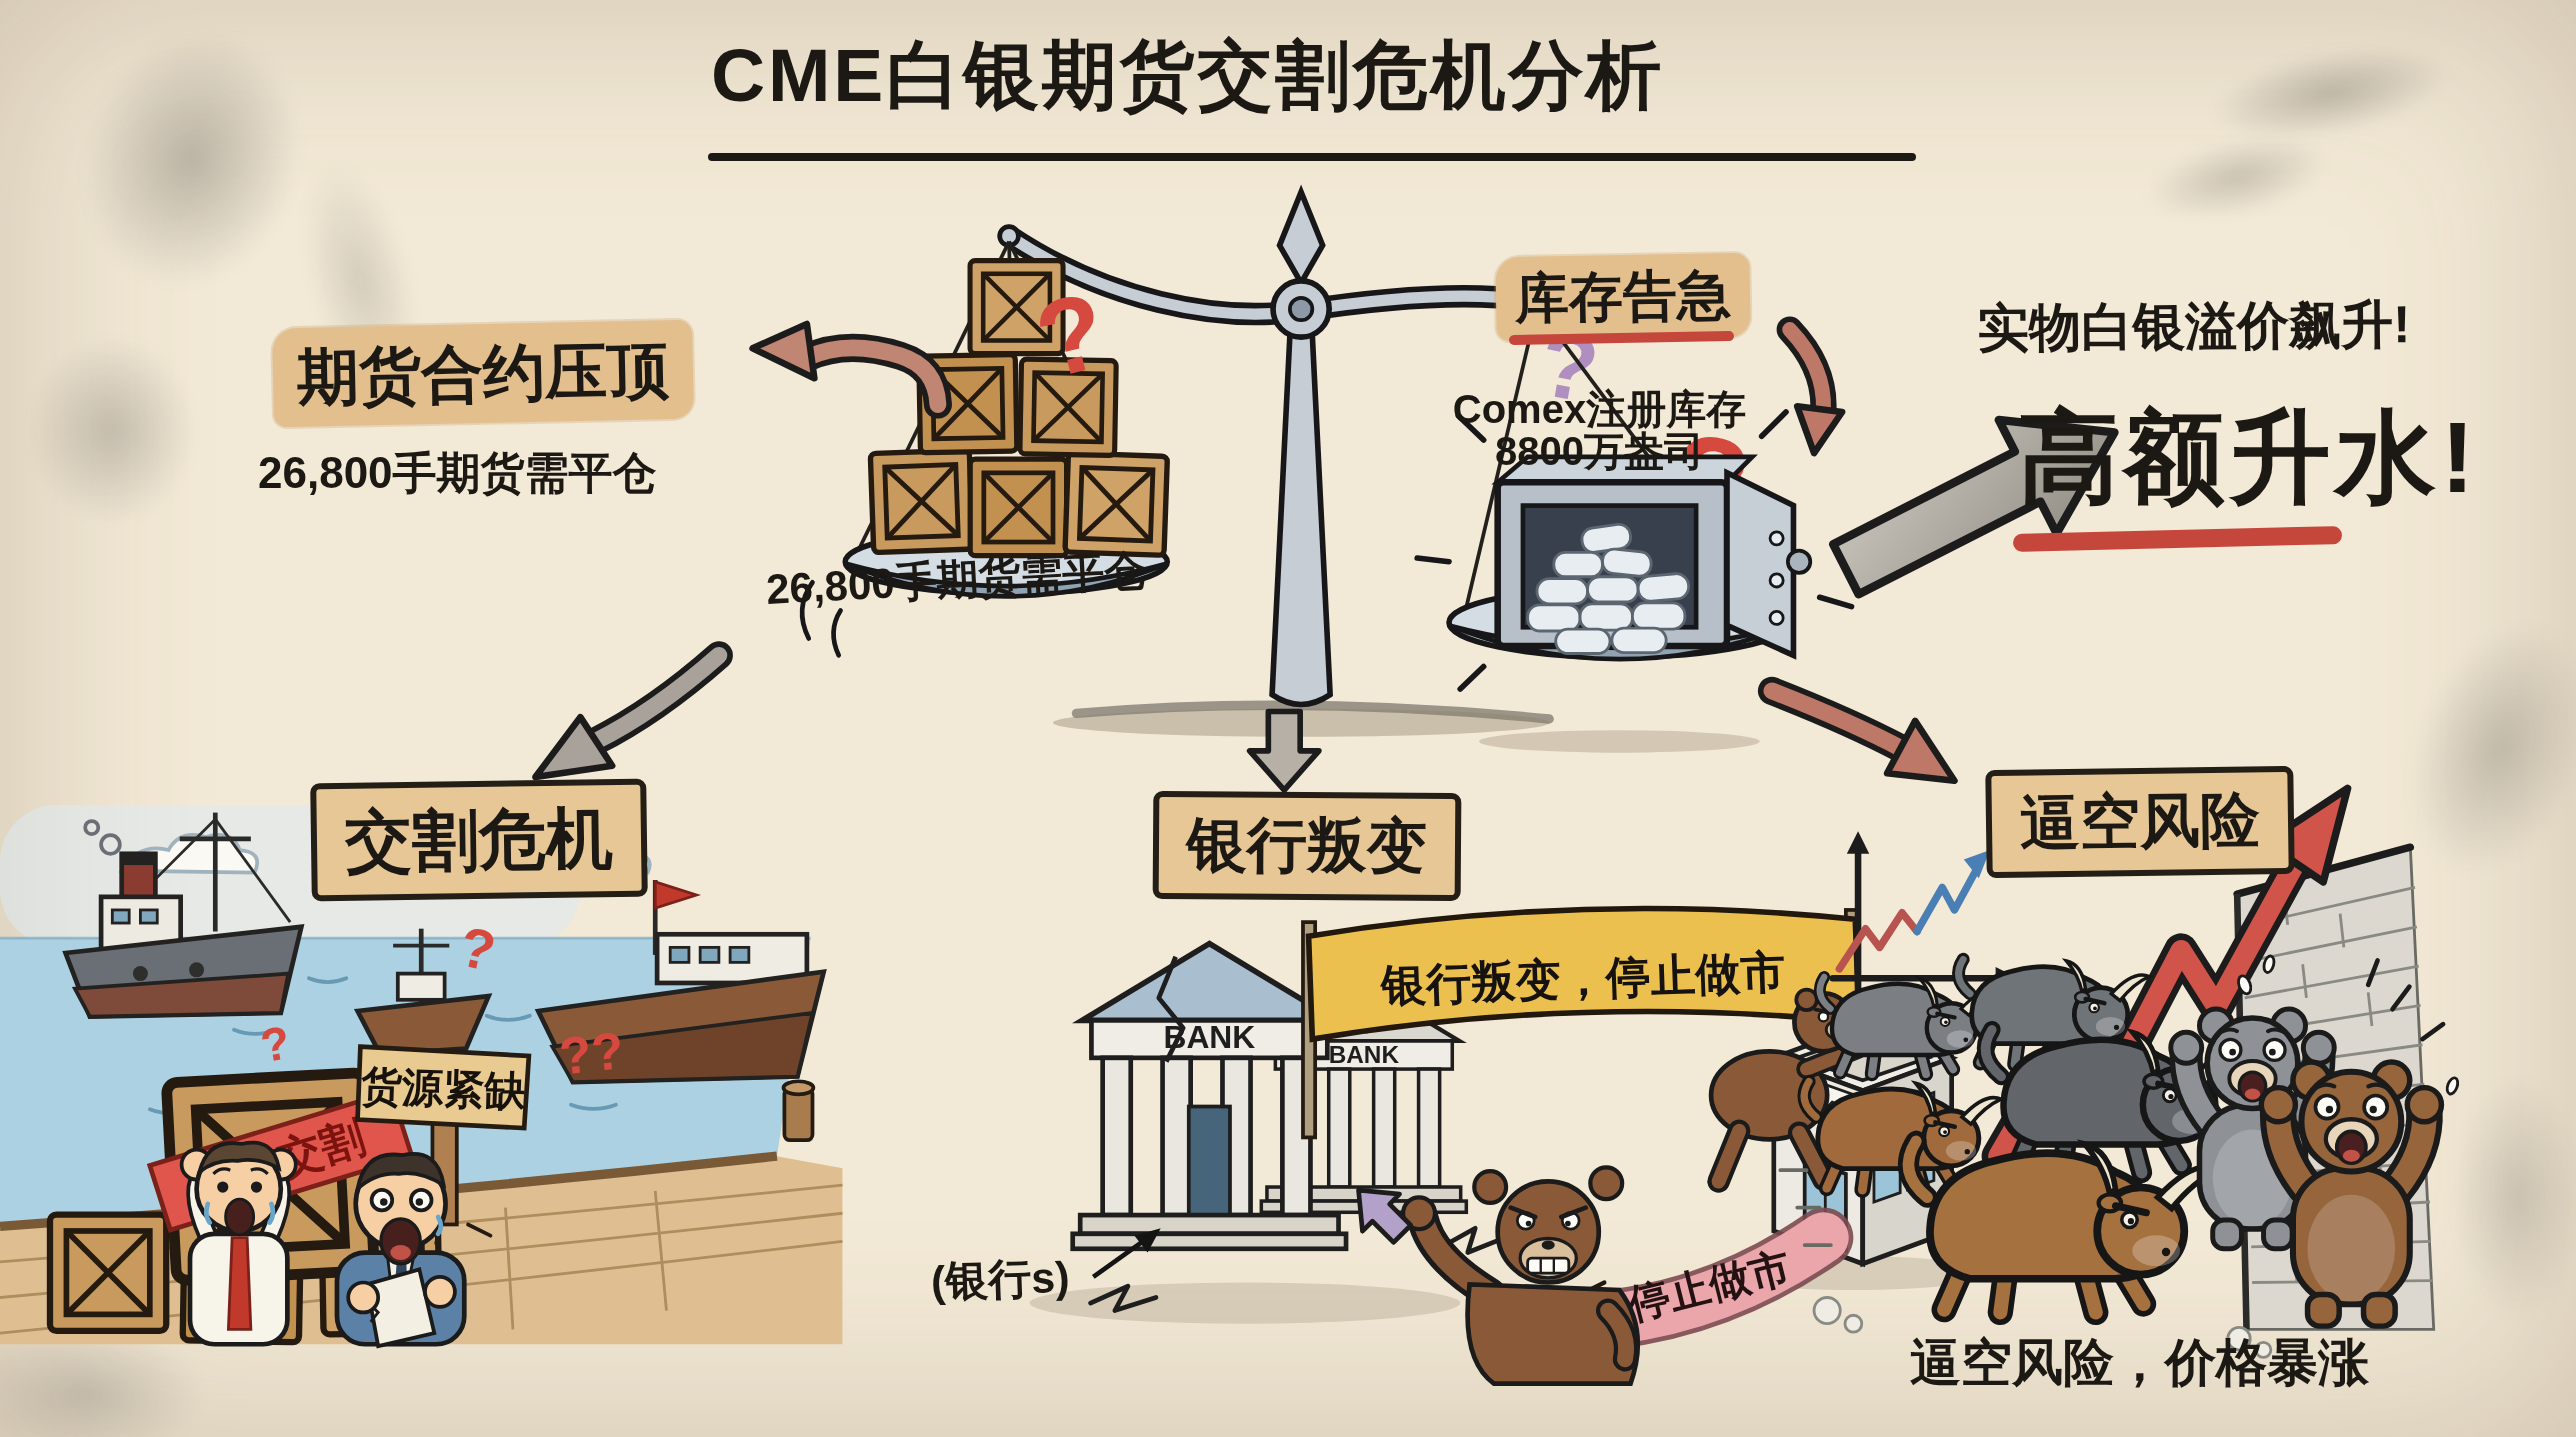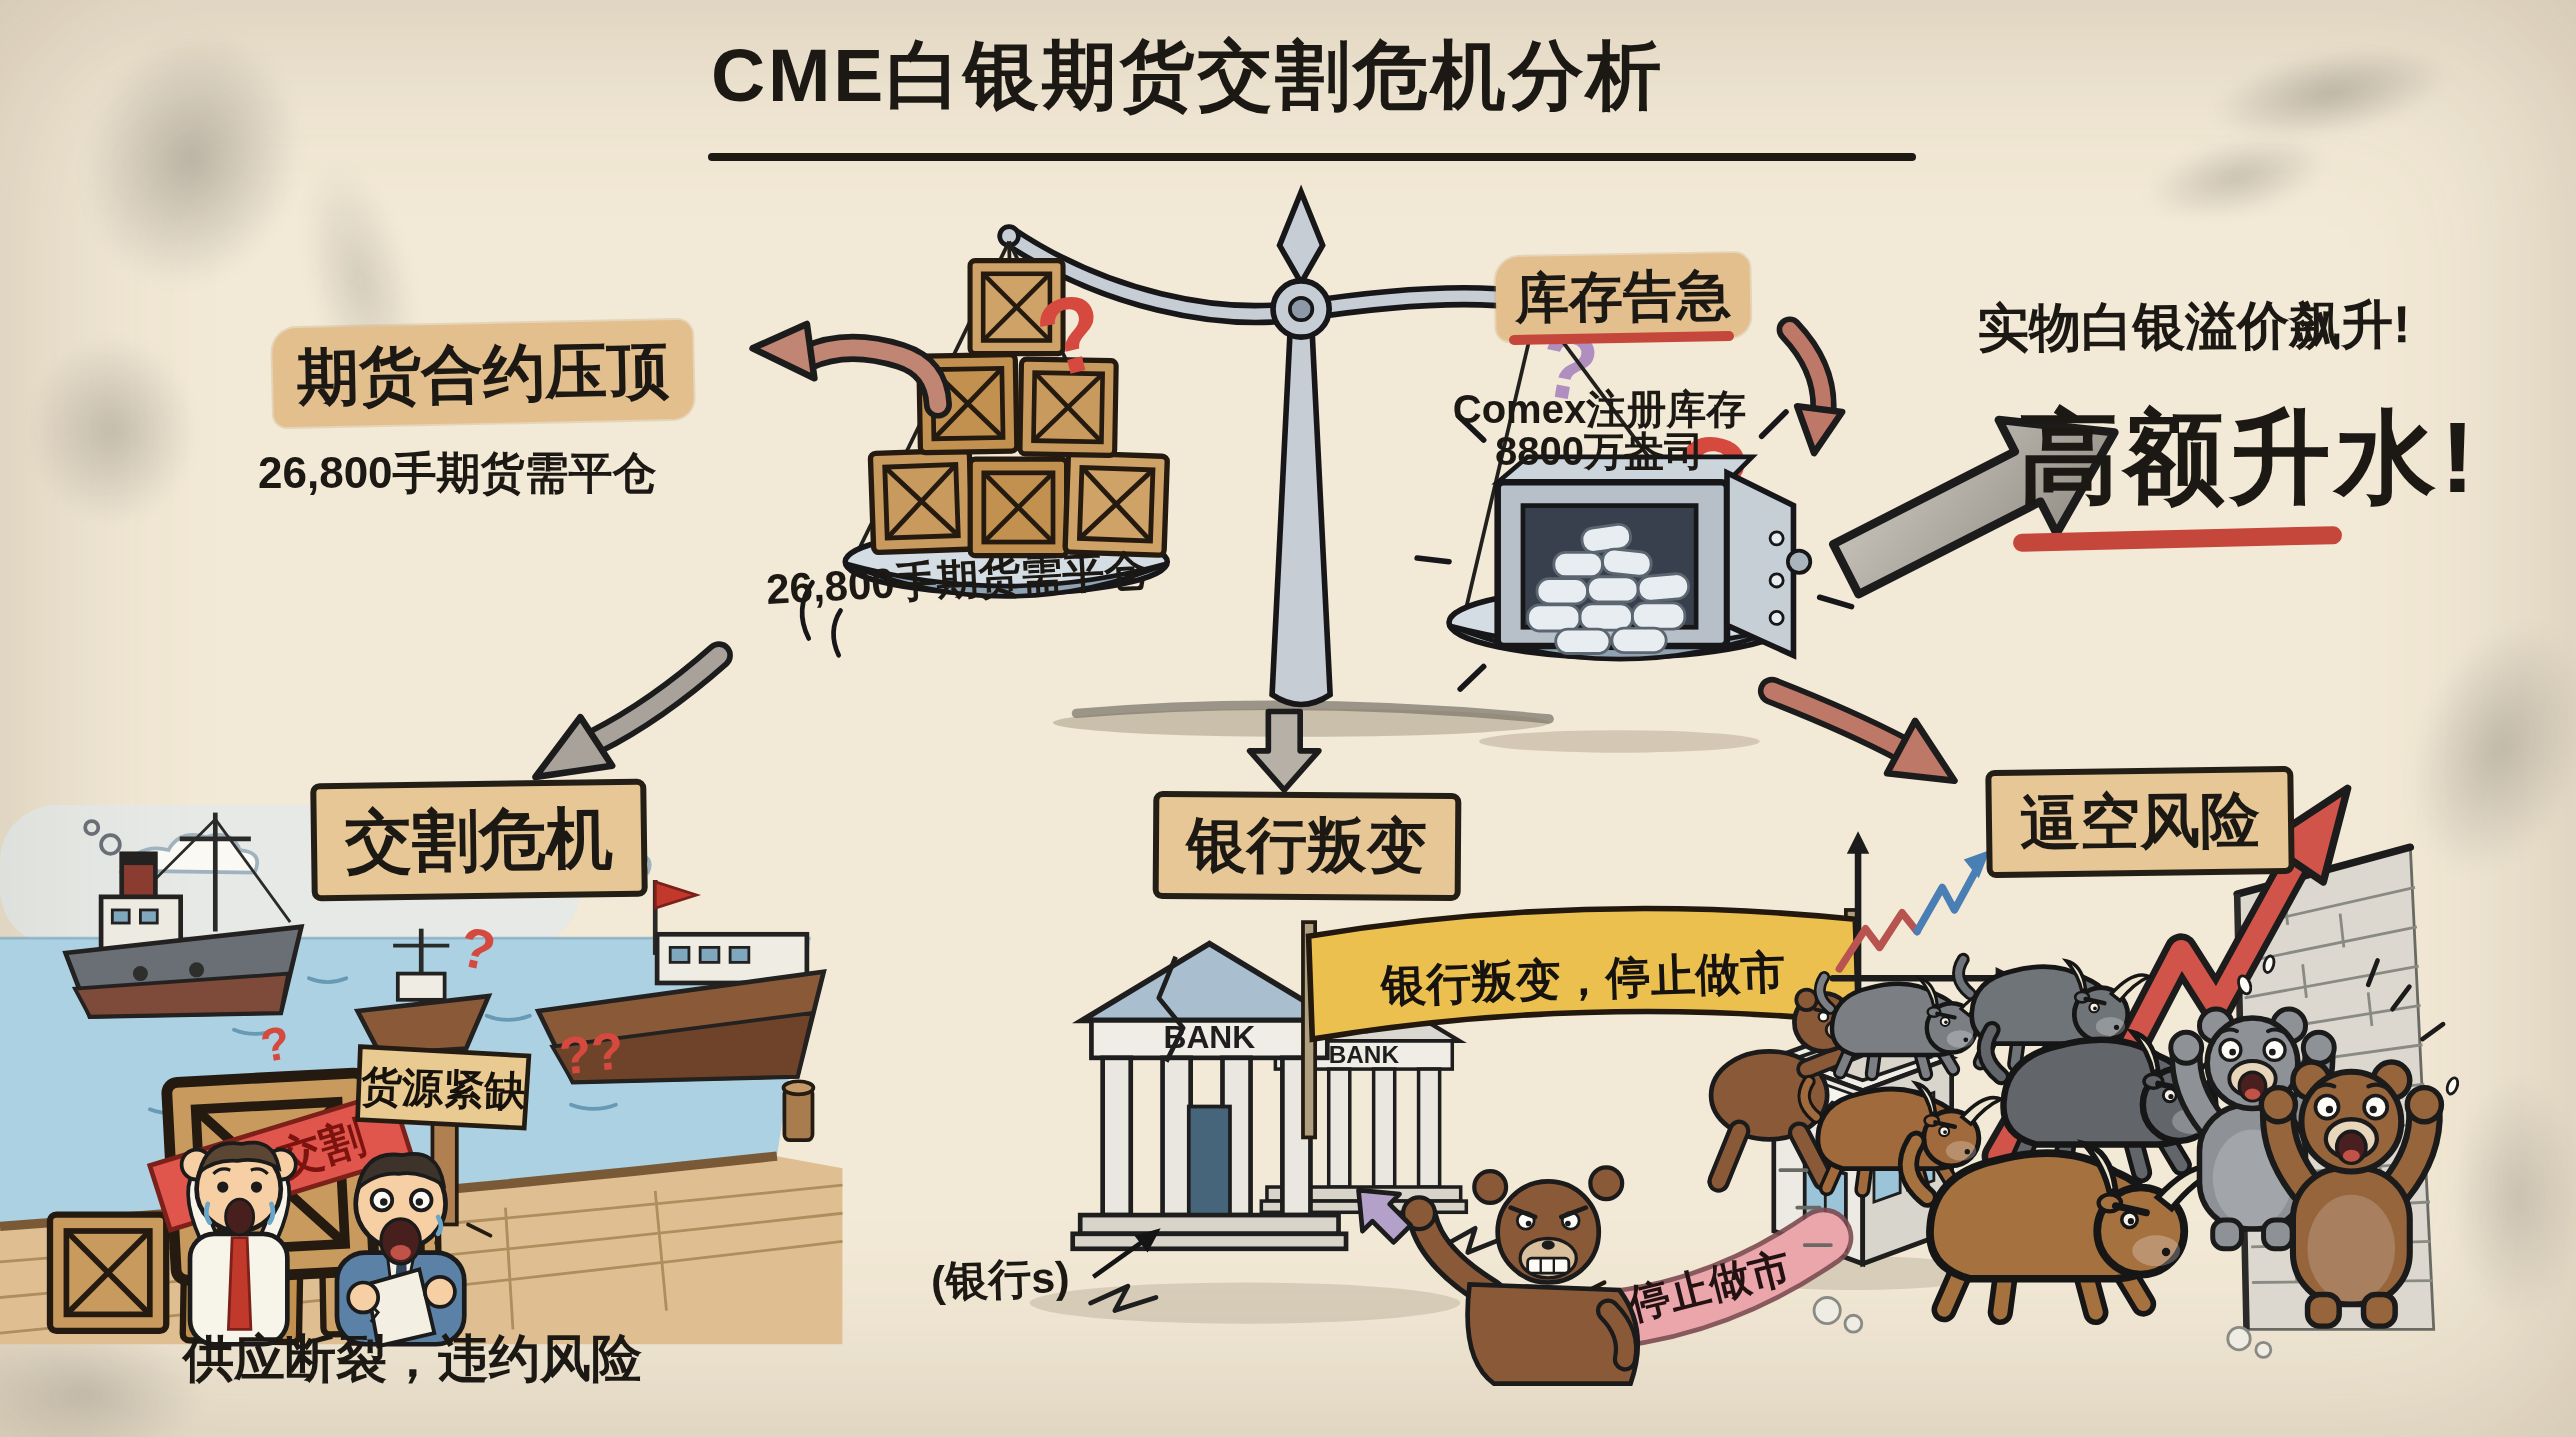--- a/index.html
+++ b/index.html
@@ -584,16 +584,16 @@
   <div class="txt" style="left:1977px;top:292px;font-size:52px;font-weight:900;transform:rotate(-0.5deg);">实物白银溢价飙升!</div>
   <div class="txt" style="left:1992px;top:391px;font-size:101px;font-weight:900;letter-spacing:4.7px;margin-left:26px;">高额升水!</div>
   <div class="redbar" style="left:2013px;top:530px;width:329px;height:18px;transform:rotate(-1.4deg);border-radius:11.2px;"></div>
 
   <div class="txt boxed" style="left:311px;top:781px;font-size:67px;font-weight:900;transform:rotate(-0.8deg);">交割危机</div>
   <div class="txt boxed" style="left:1153px;top:792px;font-size:60px;font-weight:900;transform:rotate(0.4deg);">银行叛变</div>
   <div class="txt boxed" style="left:1986px;top:768px;font-size:60px;font-weight:900;transform:rotate(-0.8deg);">逼空风险</div>
 
   <div class="txt" style="left:931px;top:1251px;font-size:43px;font-weight:700;transform:rotate(-2deg);">(银行s)</div>
 
-  <div class="txt" style="left:183px;top:1325px;font-size:51px;font-weight:900;">供应断裂，违约风险</div>
+  <div class="txt" style="left:1910px;top:1329px;font-size:51px;font-weight:900;">逼空风险，价格暴涨</div>
 
 </div>
 
 
 </body></html>

